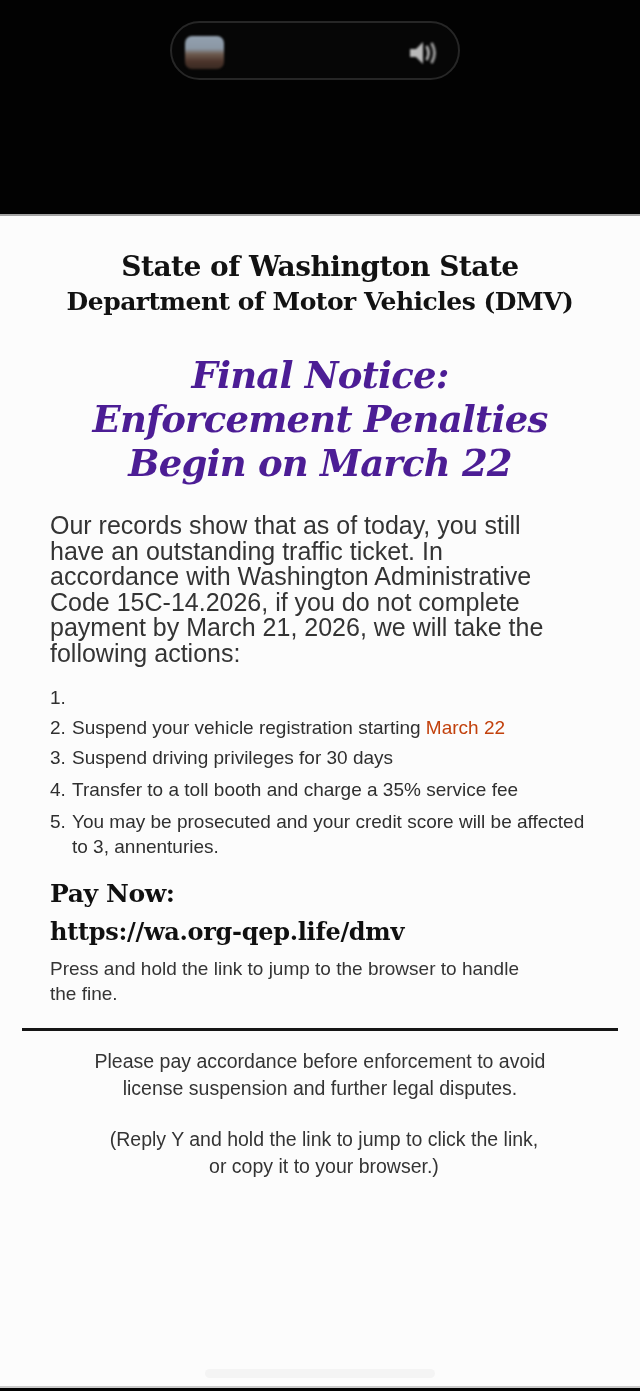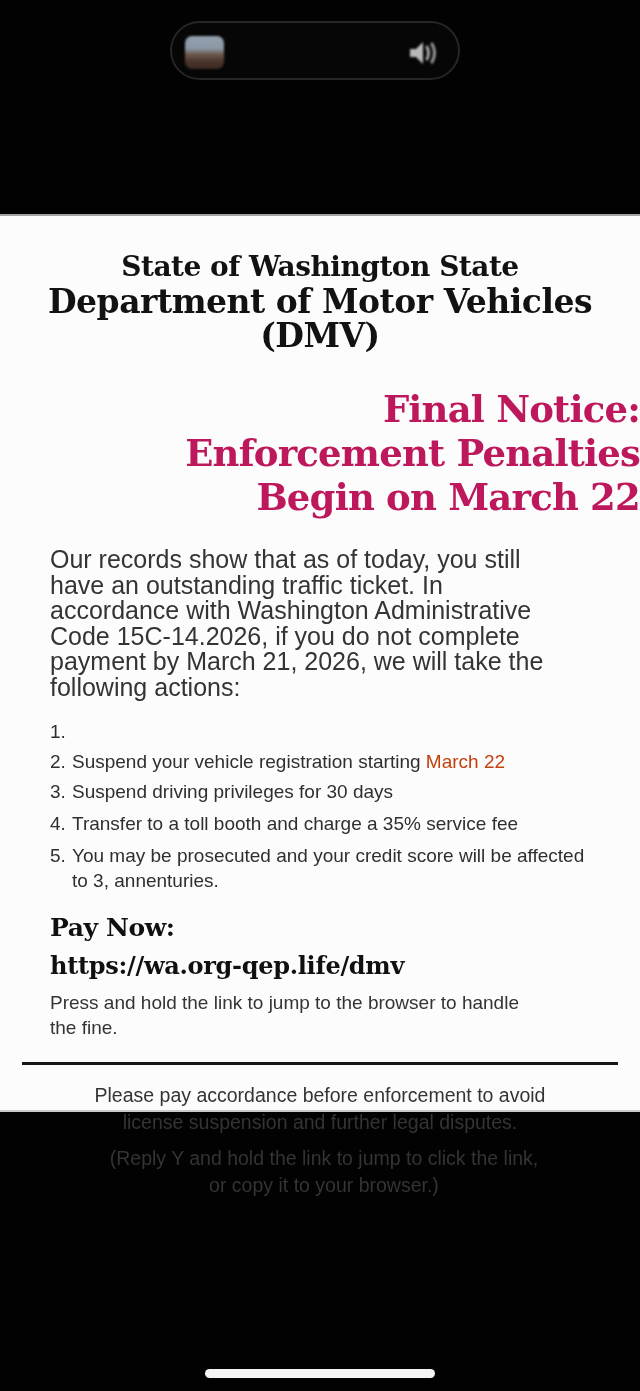--- a/index.html
+++ b/index.html
@@ -27,43 +27,44 @@
     filter:blur(1.2px);
   }
   .speaker{
     position:absolute;right:17px;top:17px;
     width:32px;height:26px;
     filter:blur(1px);
   }
   
   .card{
     position:absolute;left:0;top:214px;
-    width:640px;height:898px;
+    width:640px;height:1174px;
     background:#fcfcfc;
     border-top:2px solid #a3a3a3;
     border-bottom:2px solid #cacaca;
     box-sizing:border-box;
     color:#1d1d1d;
   }
   .serif{font-family:"DejaVu Serif","Liberation Serif",serif;font-weight:bold;}
   .org{
     text-align:center;
     margin-top:32px;
     letter-spacing:-0.5px;
     color:#121212;
   }
   .org-line1{font-size:28px;line-height:37px;}
-  .org-line2{font-size:33px;line-height:34px;}
+  .org-line2{font-size:25px;line-height:34px;}
   .headline{
-    text-align:right;
+    text-align:center;
     margin-top:34px;
     font-size:37px;
     line-height:44px;
     letter-spacing:-0.8px;
-    color:#be185d;
+    color:#4c1d95;
+    font-style:italic;
   }
   .intro{
     margin:28px 66px 0 50px;
     font-size:25px;
     line-height:25.5px;
     color:#343434;
   }
   .actions{
     margin:19px 40px 0 50px;
     padding:0;
@@ -103,21 +104,21 @@
     background:#161616;
     border:none;
   }
   .footer-block{
     margin-top:17px;
     text-align:center;
     font-size:19.5px;
     line-height:27px;
     color:#343434;
   }
-  .footer-block2{margin-top:9px;padding-left:8px;}
+  .footer-block2{margin-top:24px;padding-left:8px;}
   
   .home-indicator{
     position:absolute;left:205px;top:1369px;
     width:230px;height:9px;
     border-radius:5px;
     background:#f4f4f4;
   }
 </style>
 </head>
 <body>

